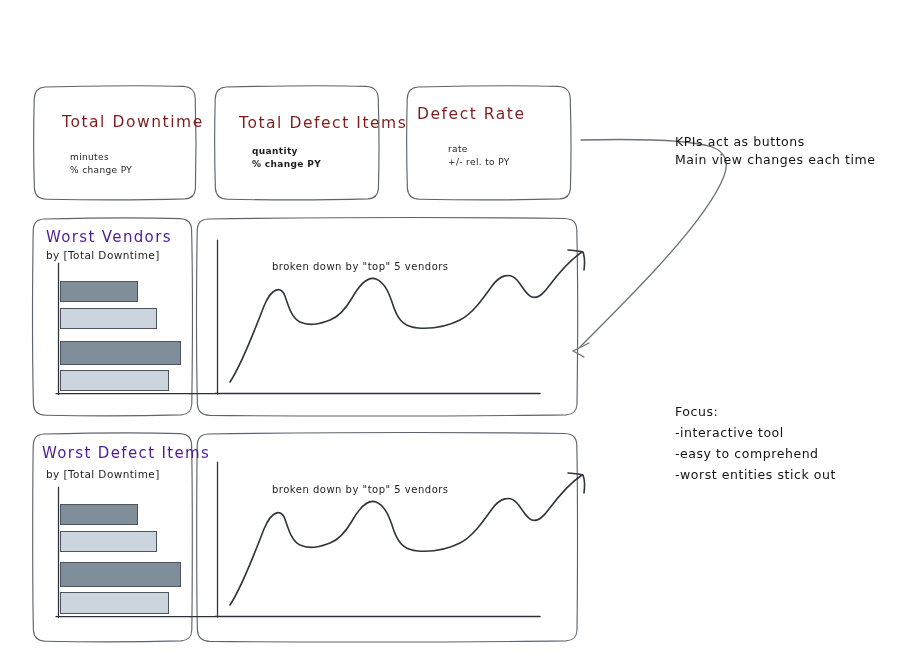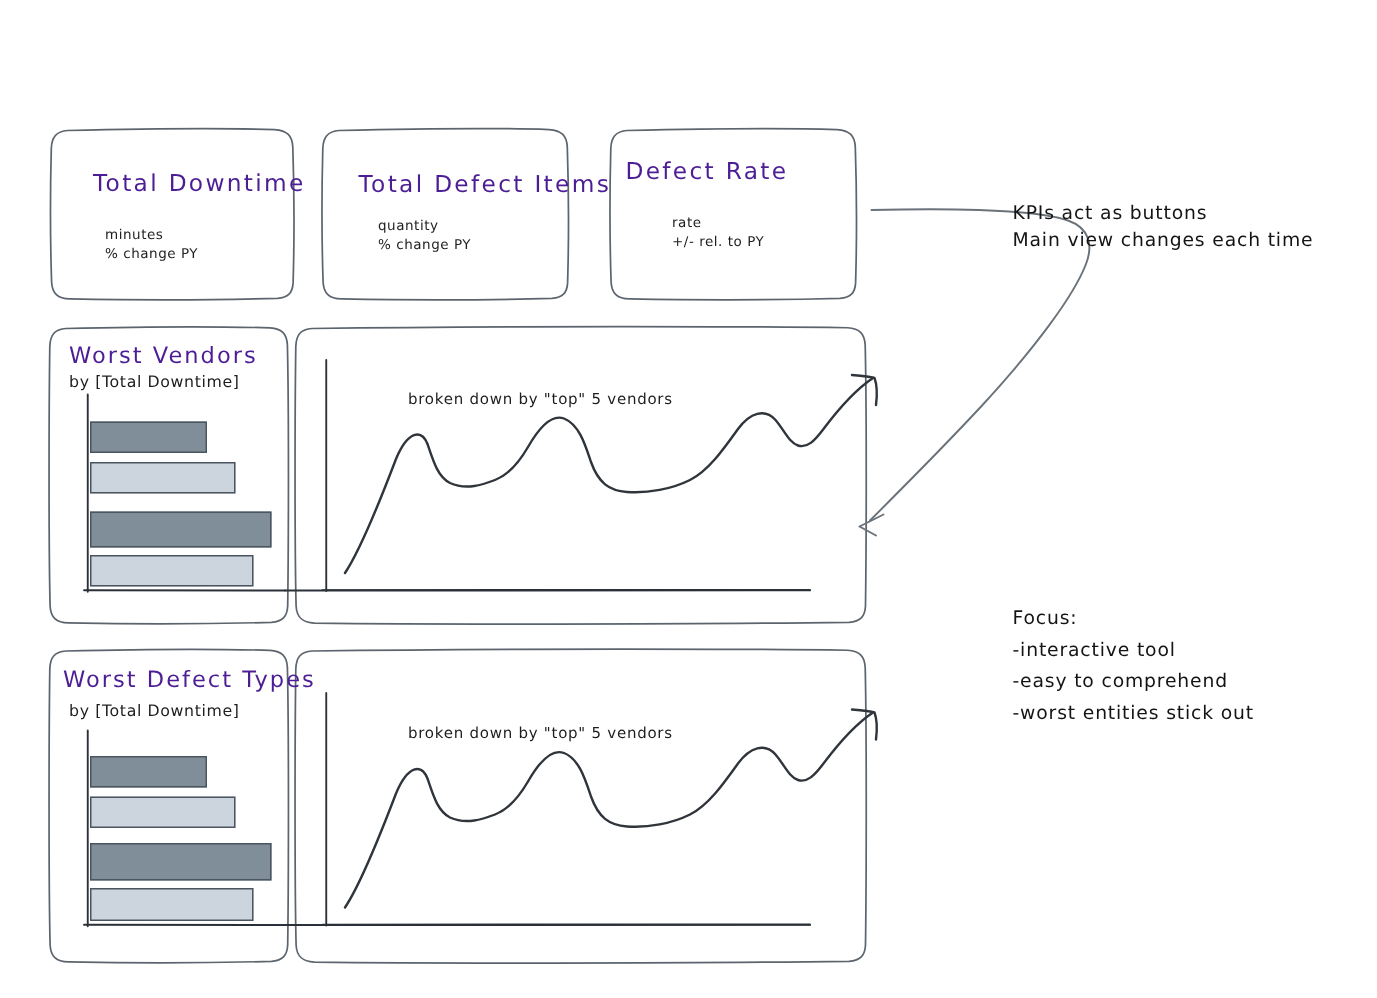--- a/index.html
+++ b/index.html
@@ -30,21 +30,21 @@
     position: absolute;
     white-space: pre;
     color: #141414;
     font-family: "DejaVu Sans", sans-serif;
     letter-spacing: 0.06em;
   }
 
   .kpi-title {
     font-size: 15.5px;
     letter-spacing: 0.1em;
-    color: #4c1d95;
+    color: #7f1d1d;
   }
   .kpi-sub {
     font-size: 9px;
     line-height: 12.5px;
     letter-spacing: 0.04em;
     color: #1d1d1d;
   }
 
   .panel-title {
     font-size: 15px;
@@ -224,31 +224,31 @@
   <div class="bar light" style="left:60px;  top:531px; width:97px;  height:21px;"></div>
   <div class="bar dark" style="left:60px;  top:562px; width:121px; height:25px;"></div>
   <div class="bar light" style="left:60px;  top:592px; width:109px; height:22px;"></div>
 </div>
 
 <div class="sk-text kpi-title" style="left:62px; top:113px;">Total Downtime</div>
 <div class="sk-text kpi-sub" style="left:70px; top:151px;">minutes
 % change PY</div>
 
 <div class="sk-text kpi-title" style="left:239px; top:114px;text-align:center;">Total Defect Items</div>
-<div class="sk-text kpi-sub" style="left:252px; top:145px;">quantity
+<div class="sk-text kpi-sub" style="left:252px; top:145px;font-weight:bold;">quantity
 % change PY</div>
 
 <div class="sk-text kpi-title" style="left:417px; top:105px;">Defect Rate</div>
 <div class="sk-text kpi-sub" style="left:448px; top:143px;">rate
 +/- rel. to PY</div>
 
 <div class="sk-text panel-title" style="left:46px; top:228px;">Worst Vendors</div>
 <div class="sk-text panel-sub" style="left:46px; top:249px;">by [Total Downtime]</div>
 
-<div class="sk-text panel-title" style="left:42px; top:444px;">Worst Defect Types</div>
+<div class="sk-text panel-title" style="left:42px; top:444px;">Worst Defect Items</div>
 <div class="sk-text panel-sub" style="left:46px; top:468px;">by [Total Downtime]</div>
 
 <div class="sk-text chart-note" style="left:272px; top:261px;">broken down by "top" 5 vendors</div>
 <div class="sk-text chart-note" style="left:272px; top:484px;">broken down by "top" 5 vendors</div>
 
 <div class="sk-text annot" style="left:675px; top:93px;margin-top:40px;">KPIs act as buttons
 Main view changes each time</div>
 
 <div>
   <div class="sk-text annot" style="left:675px; top:403px;">Focus:</div>

